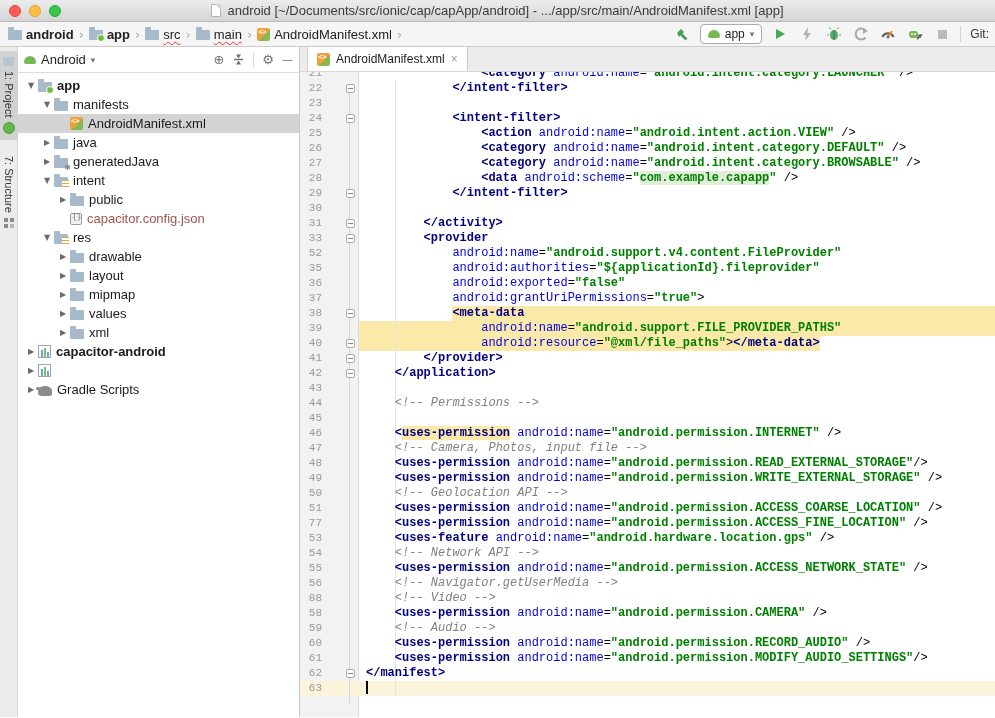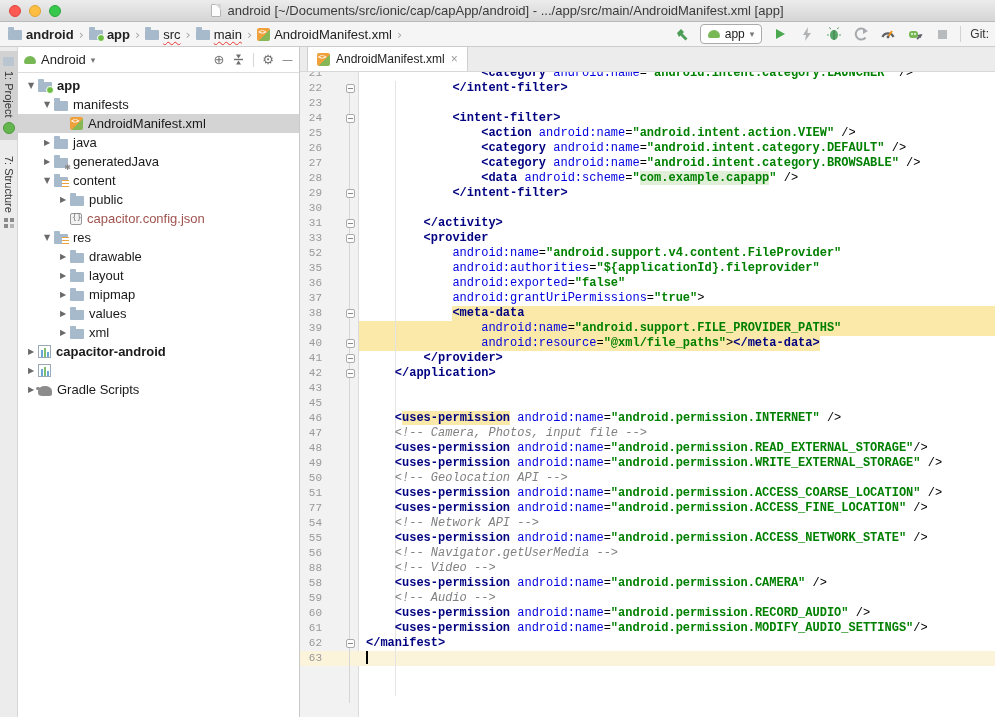--- a/index.html
+++ b/index.html
@@ -270,21 +270,21 @@
           <span class="tree-label">java</span>
         </div>
         <div class="tree-row" style="padding-left: 22px;">
           <span class="arrow">▶</span>
           <span class="icon-folder gen"></span>
           <span class="tree-label">generatedJava</span>
         </div>
         <div class="tree-row" style="padding-left: 22px;">
           <span class="arrow">▼</span>
           <span class="icon-folder res"></span>
-          <span class="tree-label">content</span>
+          <span class="tree-label">intent</span>
         </div>
         <div class="tree-row" style="padding-left: 38px;">
           <span class="arrow">▶</span>
           <span class="icon-folder"></span>
           <span class="tree-label">public</span>
         </div>
         <div class="tree-row" style="padding-left: 38px;">
           <span class="arrow"></span>
           <span class="icon-json"></span>
           <span class="tree-label" style="color: rgb(160, 83, 79);">capacitor.config.json</span>
@@ -469,20 +469,25 @@
               <span class="fold-marker"></span>
             </span>
             <span class="ln-text"><span class="tokens"><span class="tk-p">    </span><span class="tk-tag">&lt;/application&gt;</span></span></span>
           </div>
           <div class="code-line">
             <span class="ln-num">43</span>
             <span class="ln-fold"></span>
             <span class="ln-text"><span class="tokens"></span></span>
           </div>
           <div class="code-line">
+            <span class="ln-num">44</span>
+            <span class="ln-fold"></span>
+            <span class="ln-text"><span class="tokens"><span class="tk-p">    </span><span class="tk-com">&lt;!-- Permissions --&gt;</span></span></span>
+          </div>
+          <div class="code-line">
             <span class="ln-num">45</span>
             <span class="ln-fold"></span>
             <span class="ln-text"><span class="tokens"></span></span>
           </div>
           <div class="code-line">
             <span class="ln-num">46</span>
             <span class="ln-fold"></span>
             <span class="ln-text"><span class="tokens"><span class="tk-p">    </span><span class="tk-tag">&lt;</span><span class="tk-taghl">uses-permission</span><span class="tk-p"> </span><span class="tk-attr">android:name</span><span class="tk-p">=</span><span class="tk-val">"android.permission.INTERNET"</span><span class="tk-p"> /&gt;</span></span></span>
           </div>
           <div class="code-line">
@@ -507,20 +512,25 @@
           </div>
           <div class="code-line">
             <span class="ln-num">51</span>
             <span class="ln-fold"></span>
             <span class="ln-text"><span class="tokens"><span class="tk-p">    </span><span class="tk-tag">&lt;uses-permission</span><span class="tk-p"> </span><span class="tk-attr">android:name</span><span class="tk-p">=</span><span class="tk-val">"android.permission.ACCESS_COARSE_LOCATION"</span><span class="tk-p"> /&gt;</span></span></span>
           </div>
           <div class="code-line">
             <span class="ln-num">77</span>
             <span class="ln-fold"></span>
             <span class="ln-text"><span class="tokens"><span class="tk-p">    </span><span class="tk-tag">&lt;uses-permission</span><span class="tk-p"> </span><span class="tk-attr">android:name</span><span class="tk-p">=</span><span class="tk-val">"android.permission.ACCESS_FINE_LOCATION"</span><span class="tk-p"> /&gt;</span></span></span>
+          </div>
+          <div class="code-line">
+            <span class="ln-num">53</span>
+            <span class="ln-fold"></span>
+            <span class="ln-text"><span class="tokens"><span class="tk-p">    </span><span class="tk-tag">&lt;uses-feature</span><span class="tk-p"> </span><span class="tk-attr">android:name</span><span class="tk-p">=</span><span class="tk-val">"android.hardware.location.gps"</span><span class="tk-p"> /&gt;</span></span></span>
           </div>
           <div class="code-line">
             <span class="ln-num">54</span>
             <span class="ln-fold"></span>
             <span class="ln-text"><span class="tokens"><span class="tk-p">    </span><span class="tk-com">&lt;!-- Network API --&gt;</span></span></span>
           </div>
           <div class="code-line">
             <span class="ln-num">55</span>
             <span class="ln-fold"></span>
             <span class="ln-text"><span class="tokens"><span class="tk-p">    </span><span class="tk-tag">&lt;uses-permission</span><span class="tk-p"> </span><span class="tk-attr">android:name</span><span class="tk-p">=</span><span class="tk-val">"android.permission.ACCESS_NETWORK_STATE"</span><span class="tk-p"> /&gt;</span></span></span>

